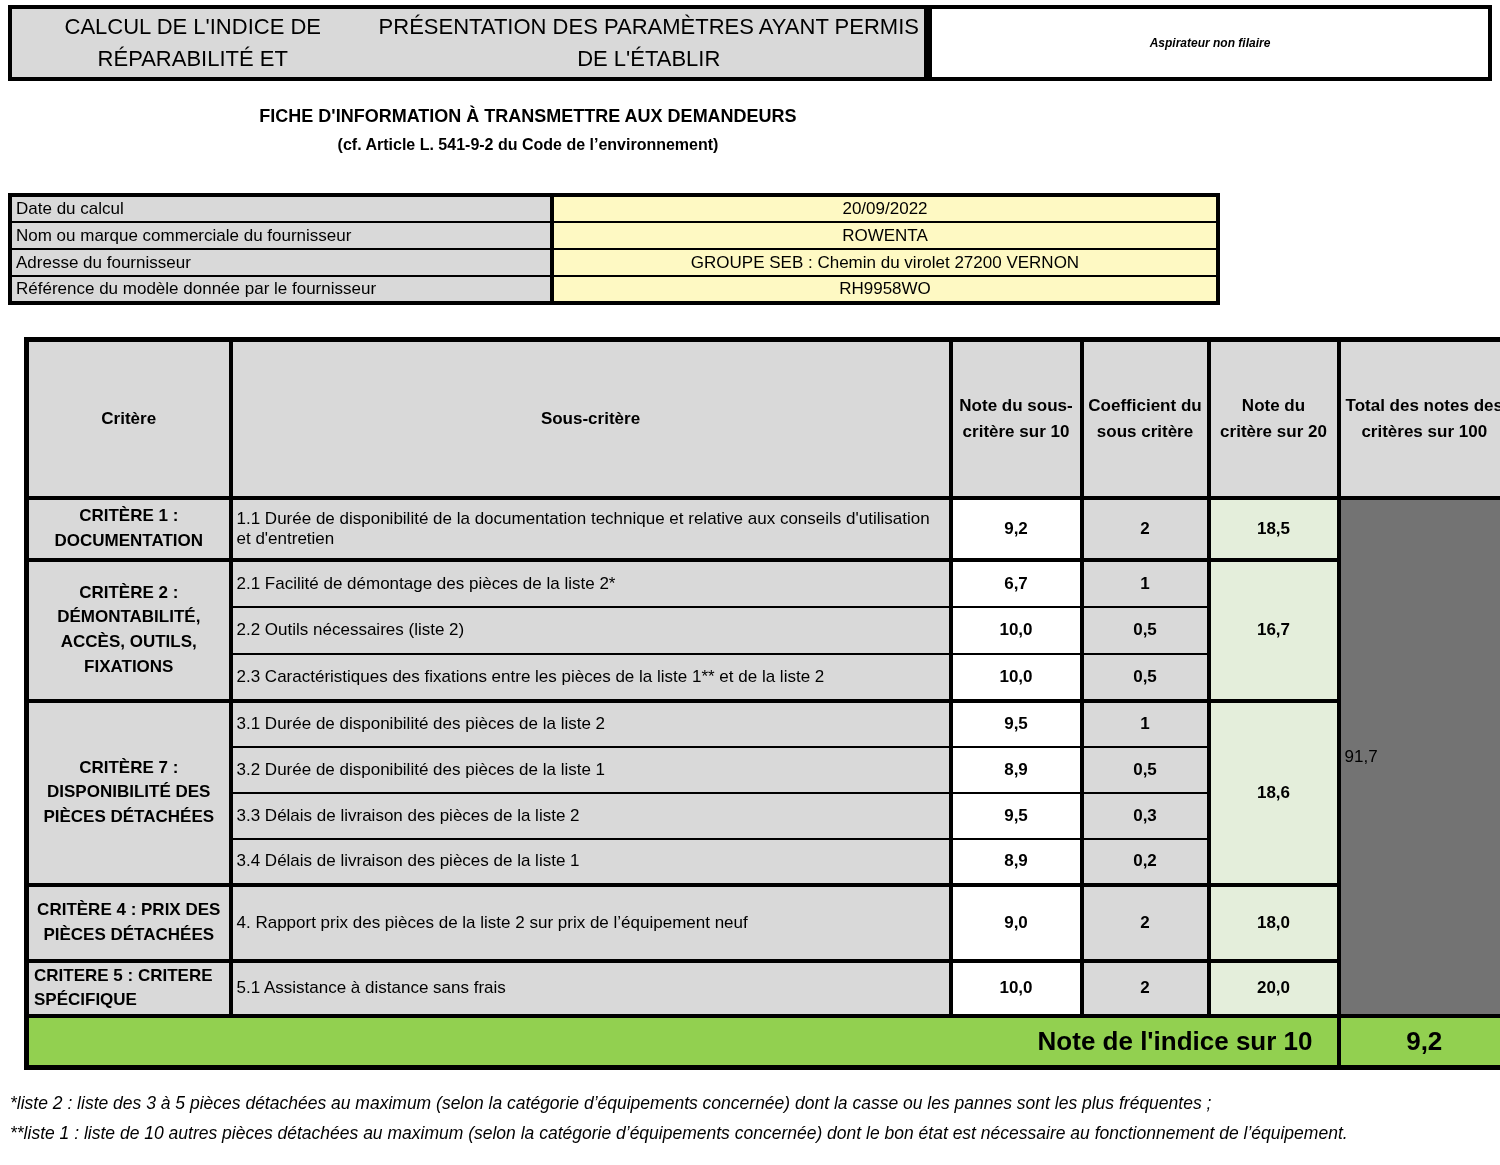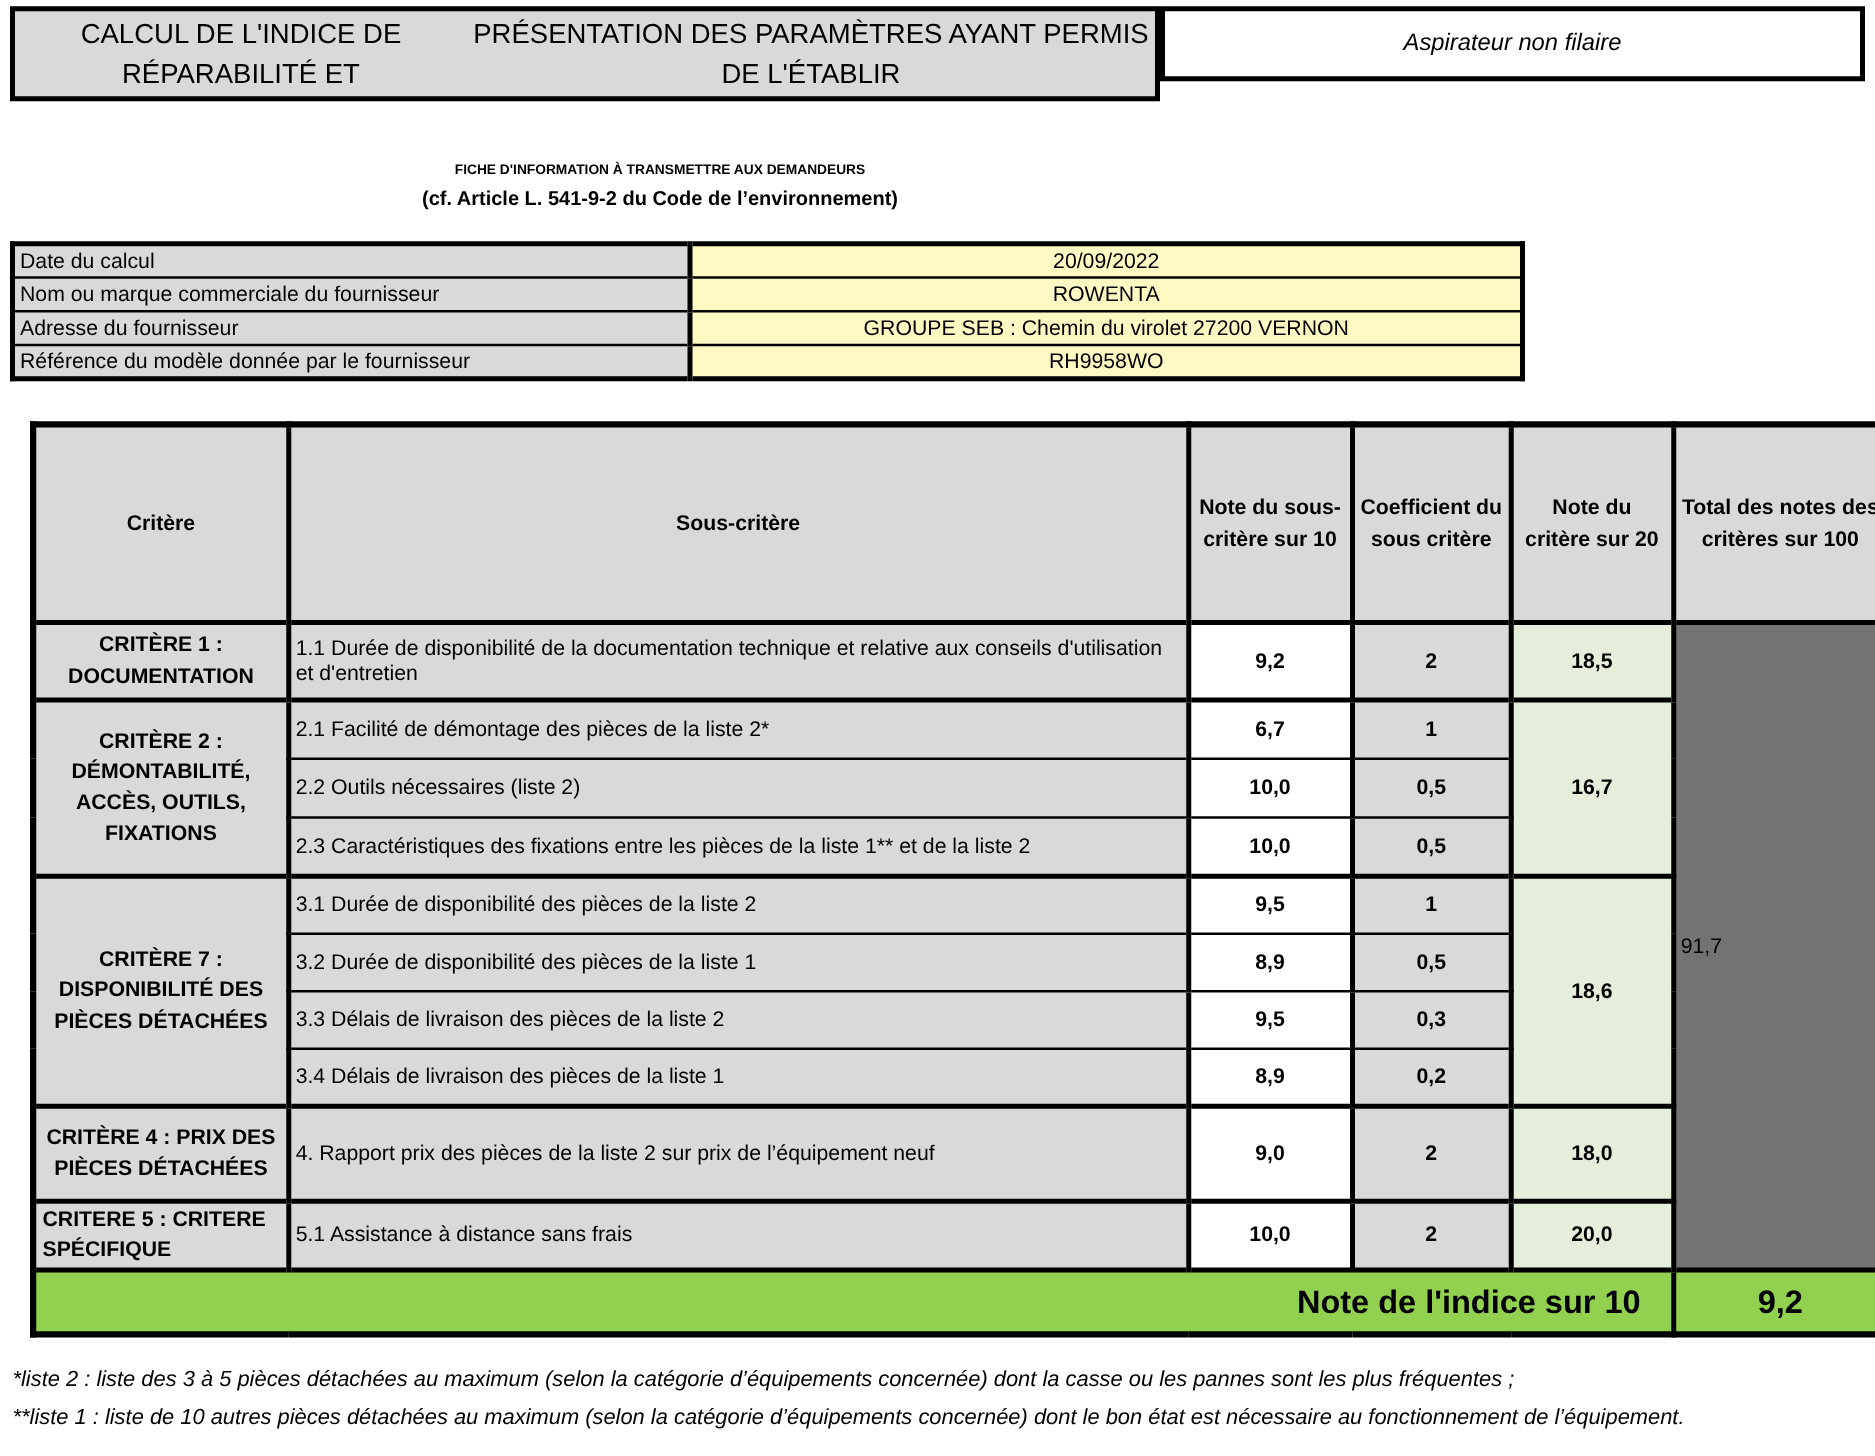--- a/index.html
+++ b/index.html
@@ -10,30 +10,30 @@
   * { box-sizing:border-box; }
 
   
   .title-box {
     position:absolute; left:8px; top:5px; width:920px; height:76px;
     background:#d9d9d9; border:4px solid #000;
     display:flex; justify-content:center; align-items:center;
     text-align:center; font-weight:normal; font-size:22px; line-height:1.45;
   }
   .product-box {
-    position:absolute; left:928px; top:5px; width:564px; height:60px;
+    position:absolute; left:928px; top:5px; width:564px; height:76px;
     background:#fff; border:4px solid #000;
     display:flex; justify-content:center; align-items:center;
-    font-weight:normal; font-style:italic; font-size:19px;
+    font-weight:bold; font-style:italic; font-size:12px;
   }
   .subtitle {
     position:absolute; left:8px; top:106px; width:1040px; text-align:center;
     font-weight:bold;
   }
-  .subtitle .line1 { font-size:11px; margin-bottom:9px;margin-top:24px; }
+  .subtitle .line1 { font-size:18px; margin-bottom:9px; }
   .subtitle .line2 { font-size:16px; }
 
   
   table { border-collapse:collapse; }
   .info-table {
     position:absolute; left:8px; top:193px; width:1212px;
     border:4px solid #000; table-layout:fixed;
     font-size:17px;
   }
   .info-table td { border:2px solid #000; height:27px; padding:1px 4px; }

